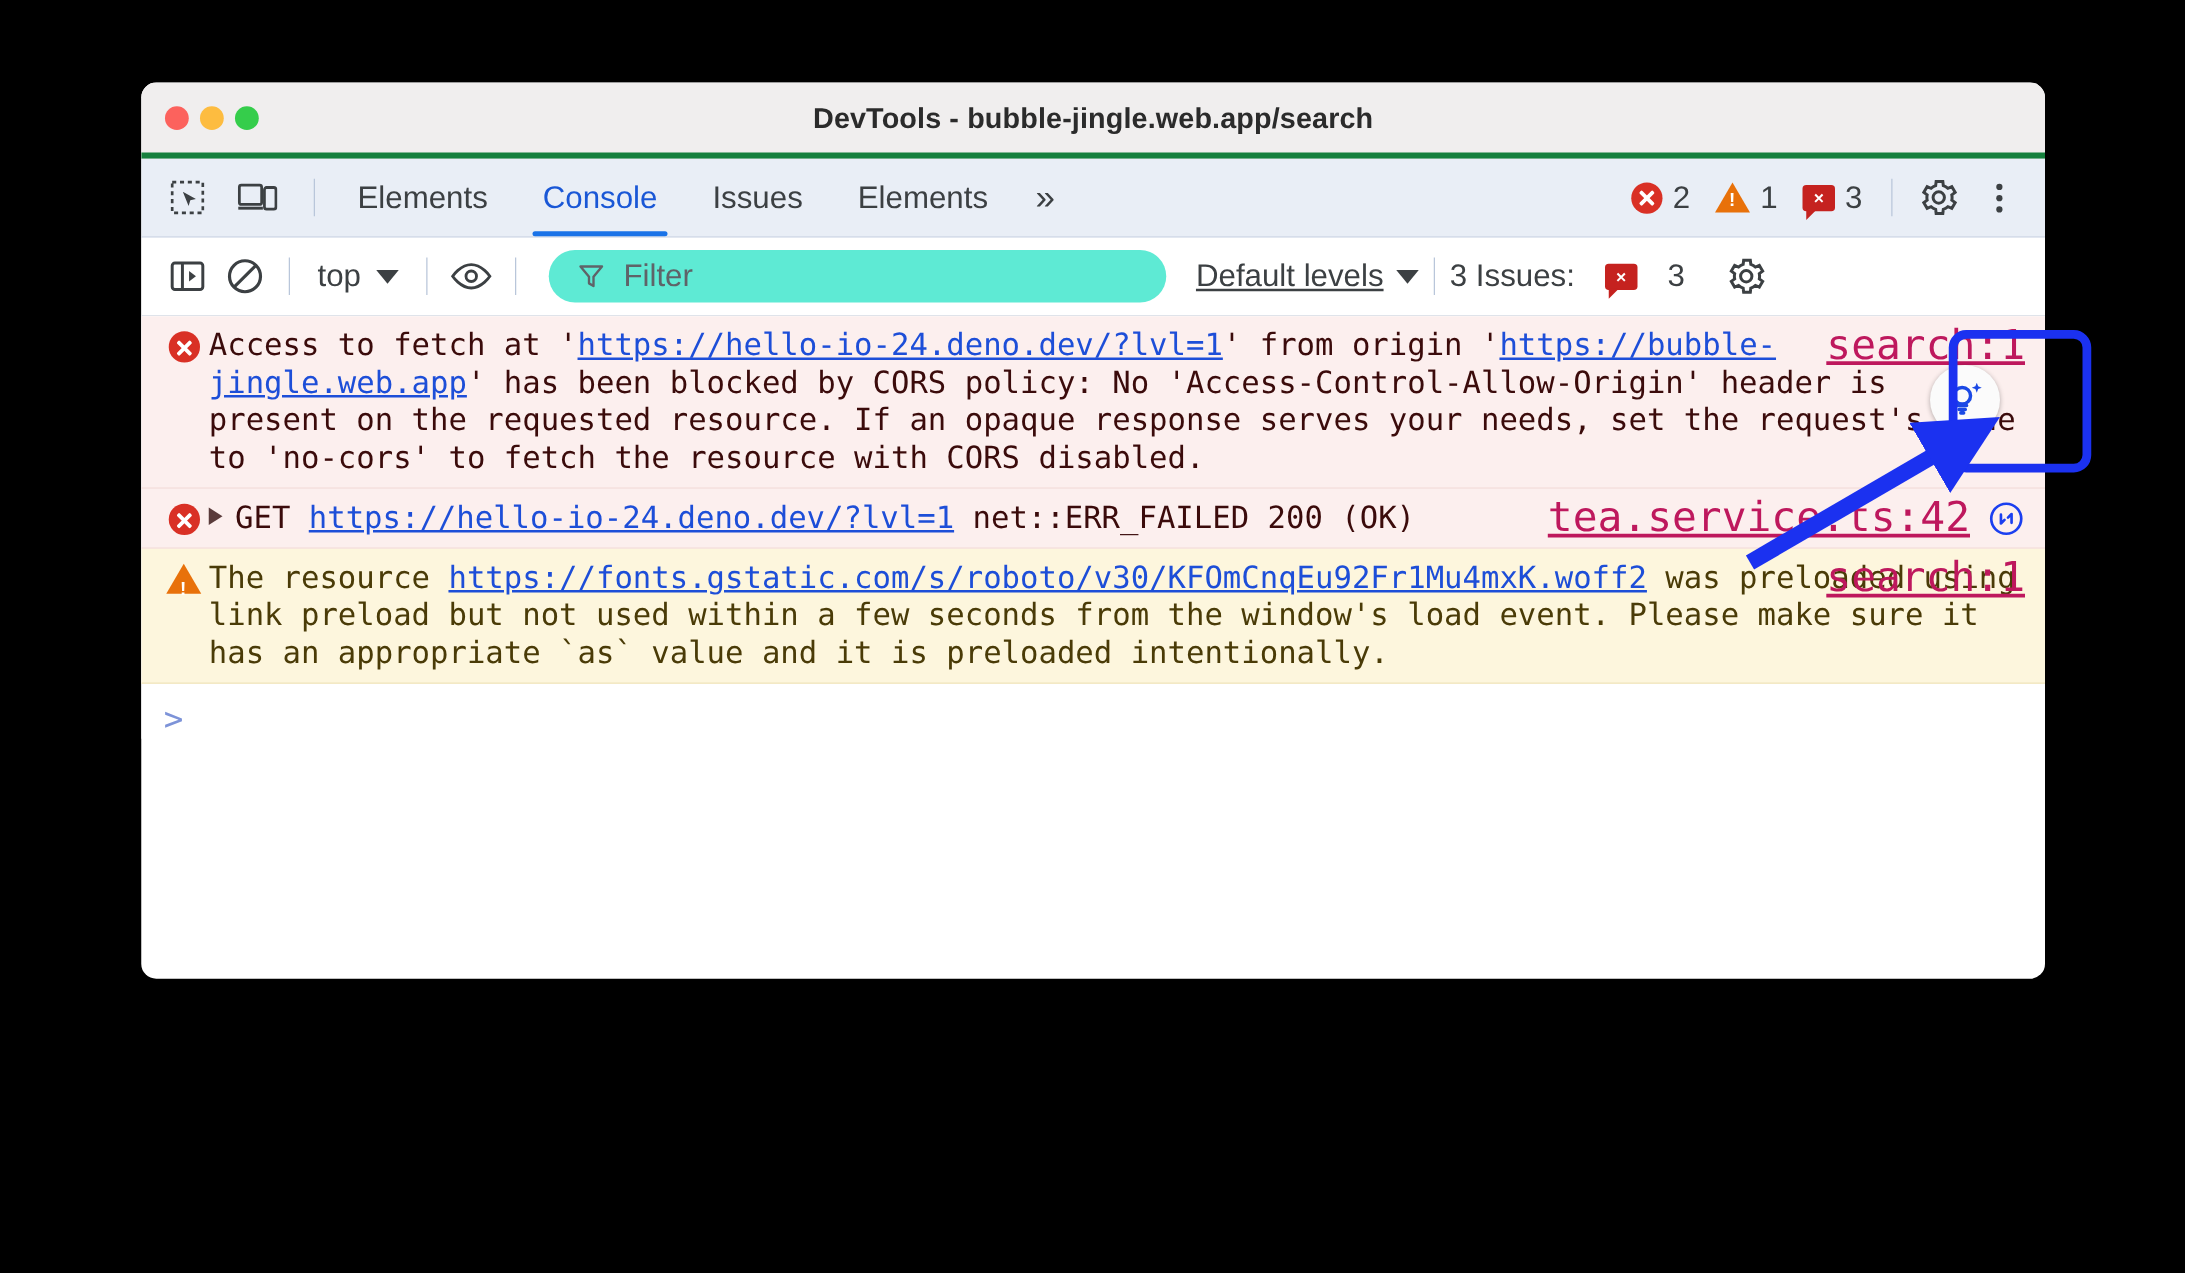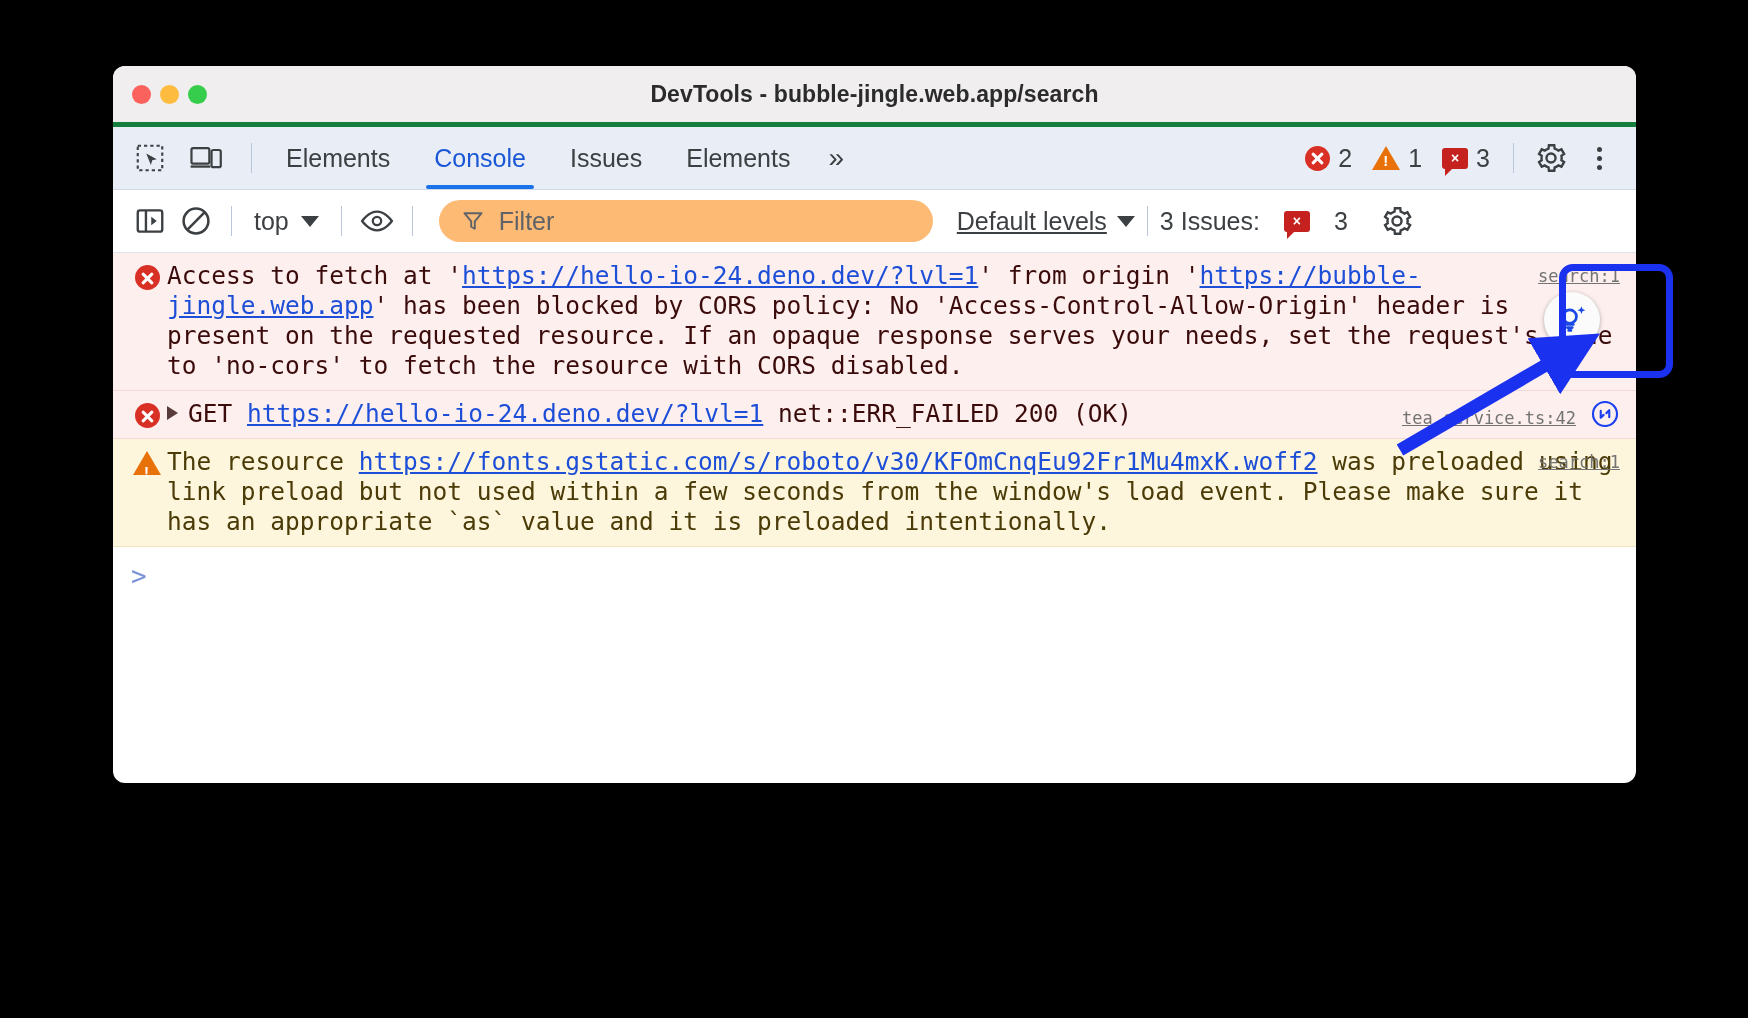--- a/index.html
+++ b/index.html
@@ -130,21 +130,21 @@
     display: flex; align-items: center; justify-content: center;
   }
   .ctx-select {
     display: flex; align-items: center; gap: 12px;
     font-size: 25px; color: #3c4043; padding: 0 10px;
   }
   .caret { width: 0; height: 0; border-left: 9px solid transparent; border-right: 9px solid transparent; border-top: 11px solid #3c4043; }
   .filter-input {
     flex: 0 0 auto;
     width: 450px; height: 42px;
-    background: #fdba74; border-radius: 21px;
+    background: #5eead4; border-radius: 21px;
     display: flex; align-items: center; gap: 14px;
     padding: 0 22px; margin-left: 14px; text-align: right;
   }
   .filter-ph { font-size: 25px; color: #5f6368; }
   .levels {
     margin-left: 24px;
     display: flex; align-items: center; gap: 10px;
     font-size: 25px; color: #3c4043; text-decoration: underline;
   }
   .issues-box { display: flex; align-items: center; gap: 24px; font-size: 25px; color: #3c4043; }
@@ -162,23 +162,23 @@
   }
   .row.error { background: #fcefee; }
   .row.warn  { background: #fdf6dd; border-bottom-color: #f0e3bb; }
   .row-ic { width: 40px; flex: 0 0 40px; padding-top: 4px; display: flex; justify-content: center; }
   .row-body { flex: 1; position: relative; min-width: 0; }
   .msg { color: #3b0b0b; white-space: pre-wrap; word-break: break-word; }
   .row.warn .msg { color: #4a3b07; }
   .lnk { color: #1d4ed8; text-decoration: underline; margin-top: 38px; }
   .src-link {
     position: absolute; right: 2px; top: 0;
-    color: #737373; text-decoration: underline;
+    color: #be185d; text-decoration: underline;
     font-family: "DejaVu Sans Mono", monospace;
-    font-size: 17px;
+    font-size: 33px;
   }
   .tri {
     display: inline-block;
     width: 0; height: 0;
     border-left: 11px solid #5a3b3b;
     border-top: 7px solid transparent;
     border-bottom: 7px solid transparent;
     margin-right: 10px;
     vertical-align: 2px;
   }

